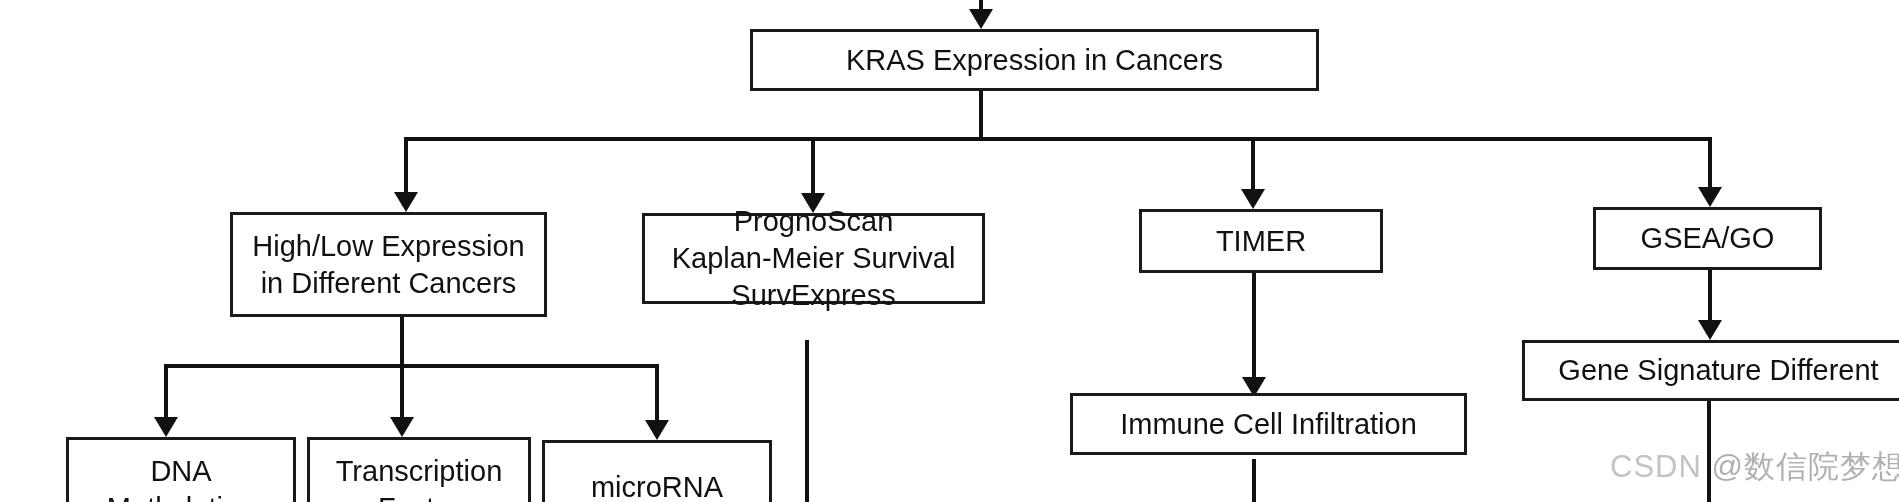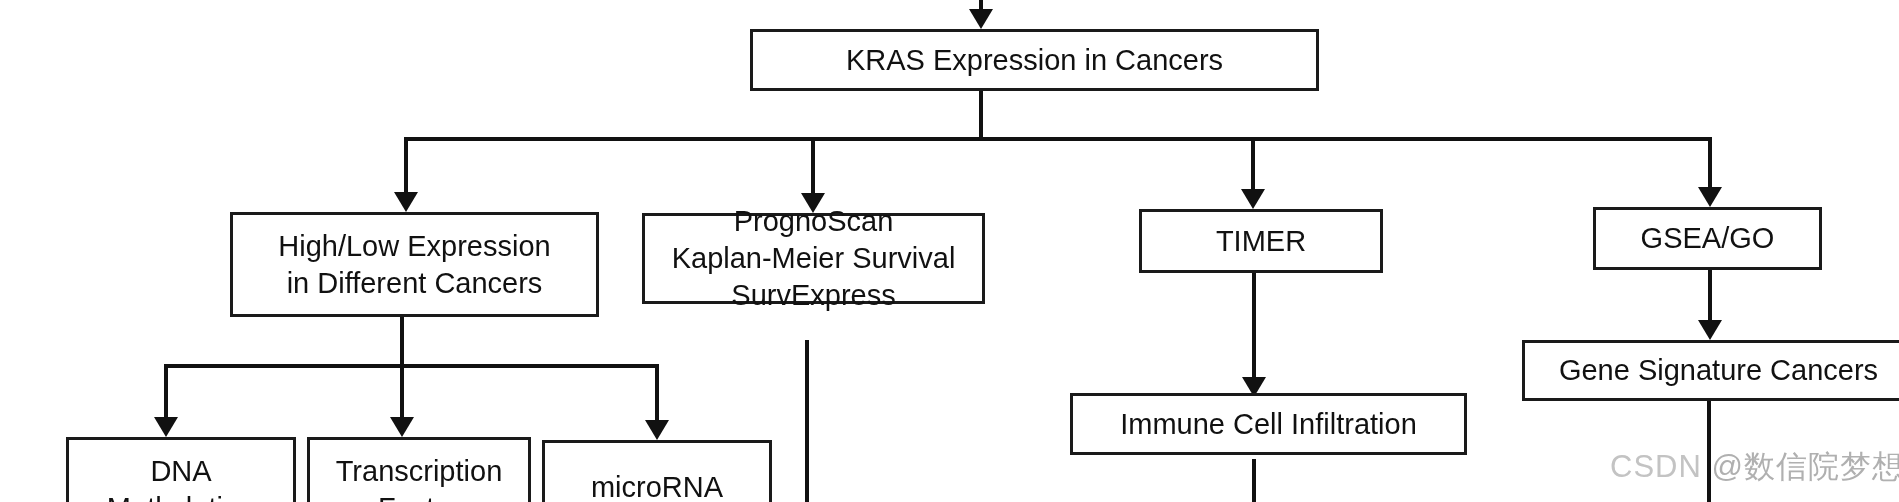--- a/index.html
+++ b/index.html
@@ -70,21 +70,21 @@
 
   <div class="vline" style="left:779px;top:137px;height:58px;"></div>
   <div class="arrowhead" style="left:769px;top:193px;"></div>
 
   <div class="vline" style="left:1219px;top:137px;height:54px;"></div>
   <div class="arrowhead" style="left:1209px;top:189px;"></div>
 
   <div class="vline" style="left:1676px;top:137px;height:52px;"></div>
   <div class="arrowhead" style="left:1666px;top:187px;"></div>
 
-  <div class="box" style="left:198px;top:212px;width:369px;height:105px;">
+  <div class="box" style="left:198px;top:212px;width:317px;height:105px;">
     <div>High/Low Expression</div>
     <div>in Different Cancers</div>
   </div>
 
   <div class="box" style="left:610px;top:213px;width:343px;height:91px;">
     <div>PrognoScan</div>
     <div>Kaplan-Meier Survival</div>
     <div>SurvExpress</div>
   </div>
 
@@ -115,21 +115,21 @@
 
   <div class="box" style="left:1038px;top:393px;width:397px;height:62px;">
     <div>Immune Cell Infiltration</div>
   </div>
   <div class="vline" style="left:1220px;top:459px;height:43px;"></div>
 
   <div class="vline" style="left:1676px;top:270px;height:52px;"></div>
   <div class="arrowhead" style="left:1666px;top:320px;"></div>
 
   <div class="box" style="left:1490px;top:340px;width:393px;height:61px;">
-    <div>Gene Signature Cancers</div>
+    <div>Gene Signature Different</div>
   </div>
   <div class="vline" style="left:1675px;top:401px;height:101px;"></div>
 
   <div class="box top-align" style="left:34px;top:437px;width:230px;height:110px;padding-top:13px;">
     <div>DNA</div>
     <div>Methylation</div>
   </div>
 
   <div class="box top-align" style="left:275px;top:437px;width:224px;height:110px;padding-top:13px;">
     <div>Transcription</div>

